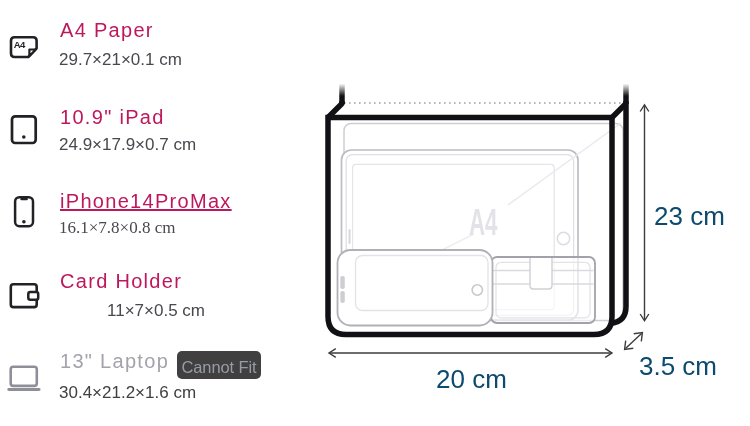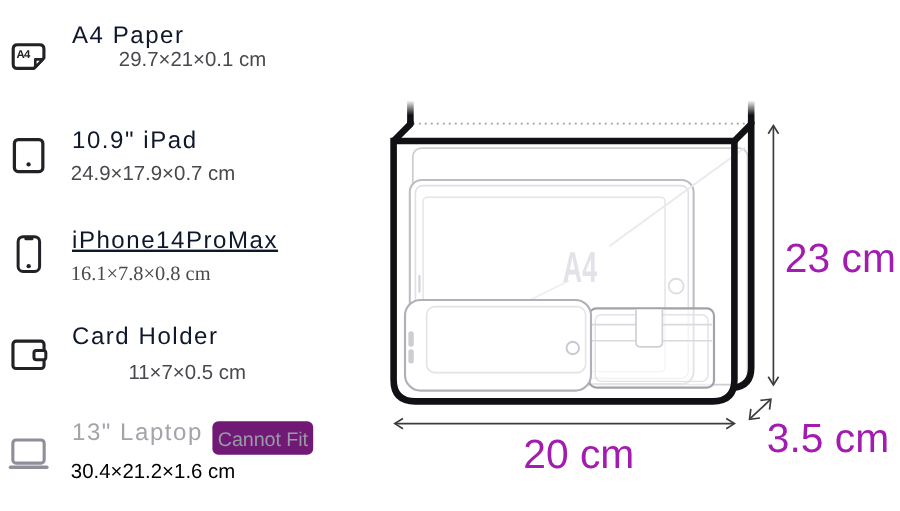--- a/index.html
+++ b/index.html
@@ -1,20 +1,20 @@
 <!DOCTYPE html>
 <html><head>
 <meta charset="utf-8">
 <style>
   html,body{margin:0;padding:0;}
   body{width:750px;height:426px;background:#ffffff;font-family:"Liberation Sans",sans-serif;position:relative;overflow:hidden;}
   .abs{position:absolute;}
-  .title{font-size:20px;color:#0f172a;line-height:20px;letter-spacing:1.3px;white-space:nowrap;}
+  .title{font-size:20px;color:#be185d;line-height:20px;letter-spacing:1.3px;white-space:nowrap;}
   .sub{font-size:17px;color:#48484e;line-height:17px;white-space:nowrap;}
-  .dim{font-size:34px;color:#a21caf;line-height:26px;white-space:nowrap;}
+  .dim{font-size:26px;color:#0c4a6e;line-height:26px;white-space:nowrap;}
 </style>
 </head>
 <body>
 
 <svg class="abs" style="left:0;top:0" width="750" height="426" viewBox="0 0 750 426">
   <defs>
     <linearGradient id="fadeL" x1="0" y1="83.5" x2="0" y2="96" gradientUnits="userSpaceOnUse">
       <stop offset="0" stop-color="#111115" stop-opacity="0"></stop>
       <stop offset="1" stop-color="#111115" stop-opacity="1"></stop>
     </linearGradient>
@@ -106,37 +106,37 @@
 
   <g stroke="#3c3c40" stroke-width="1.4" fill="none">
     <path d="M625.5,348.5 L641.5,333.5"></path>
     <path d="M625.7,340.7 L624.6,349.4 L633.3,348.3"></path>
     <path d="M633.7,333.7 L642.4,332.6 L641.3,341.3"></path>
   </g>
 </svg>
 
 <div class="abs title" style="left:60px;top:20.3px;">A4 Paper</div>
 
-<div class="abs sub" style="left:59px;top:41px;margin-left:40px;">29.7×21×0.1 cm</div>
+<div class="abs sub" style="left:59px;top:51px;">29.7×21×0.1 cm</div>
 
 <div class="abs title" style="left:60px;top:107.3px;">10.9" iPad</div>
 
 <div class="abs sub" style="left:59px;top:136px;text-align:center;">24.9×17.9×0.7 cm</div>
 
 <div class="abs title" style="left:60px;top:190.6px;text-decoration:underline;">iPhone14ProMax</div>
 
 <div class="abs sub" style="left:59px;top:218.5px;font-family:Liberation Serif, serif;">16.1×7.8×0.8 cm</div>
 
 <div class="abs title" style="left:60px;top:271px;">Card Holder</div>
 
 <div class="abs sub" style="left:59px;top:301.5px;margin-left:48px;">11×7×0.5 cm</div>
 
 <div class="abs title" style="left:60px;top:351.1px;color:#a3a3ab;">13" Laptop</div>
 
-<div class="abs" style="left:177px;top:350.5px;width:84px;height:28.5px;background:#701a75;border-radius:5px;text-align:center;line-height:33px;font-size:16.5px;letter-spacing:-0.1px;color:#989ba6;">Cannot Fit</div>
+<div class="abs" style="left:177px;top:350.5px;width:84px;height:28.5px;background:#404040;border-radius:5px;text-align:center;line-height:33px;font-size:16.5px;letter-spacing:-0.1px;color:#989ba6;">Cannot Fit</div>
 
-<div class="abs sub" style="left:59px;top:383.5px;color:#000000;">30.4×21.2×1.6 cm</div>
+<div class="abs sub" style="left:59px;top:383.5px;color:#404040;">30.4×21.2×1.6 cm</div>
 
 <div class="abs dim" style="left:654px;top:203px;">23 cm</div>
 
 <div class="abs dim" style="left:436px;top:366px;">20 cm</div>
 
 <div class="abs dim" style="left:639px;top:352.5px;text-align:center;">3.5 cm</div>
 
 </body></html>

